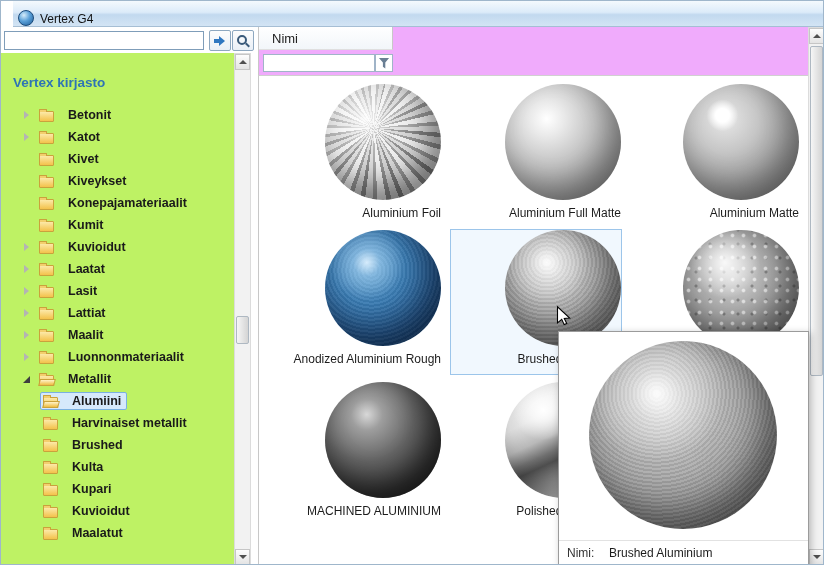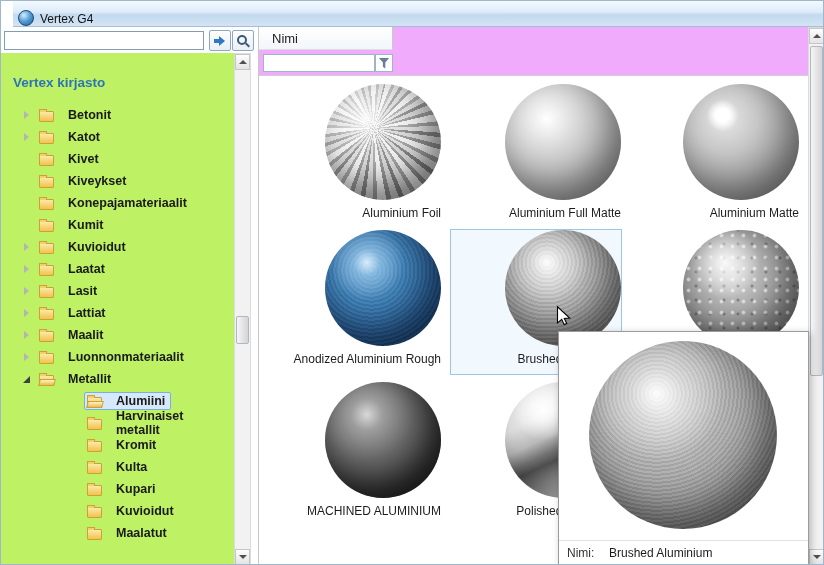--- a/index.html
+++ b/index.html
@@ -47,21 +47,21 @@
     border:1px solid #a0b4c8;background:#fff;display:flex;align-items:center;justify-content:center;padding:0;cursor:pointer;}
   .funnel{width:11px;height:11px;background:#6a7f94;
     clip-path:polygon(0 0,100% 0,62% 45%,62% 100%,40% 84%,40% 45%);}
 
   
   .treepanel{position:absolute;left:0;top:52px;width:233px;height:513px;background:#bef264;overflow:hidden;}
   .tree-title{margin:22px 0 0 12px;font-size:13.5px;font-weight:bold;color:#2e74b5;}
   .tree-items{margin-top:14px;}
   .titem{height:22px;display:flex;align-items:center;cursor:default;font-size:12.5px;color:#1a1a1a;}
   .lvl0{padding-left:20px;}
-  .lvl1{padding-left:32px;margin-left:36px;}
+  .lvl1{padding-left:24px;}
   .tw{width:15px;height:22px;position:relative;flex:none;}
   .tw.collapsed::before{content:"";position:absolute;left:3px;top:7px;width:0;height:0;
     border-left:5px solid #b4b4b4;border-top:4px solid transparent;border-bottom:4px solid transparent;}
   .tw.expanded::before{content:"";position:absolute;left:2px;top:8px;width:0;height:0;
     border-bottom:7px solid #3f3f3f;border-left:7px solid transparent;}
   .selwrap{display:flex;align-items:center;gap:14px;padding:1px 5px 1px 2px;
     border:1px solid transparent;border-radius:2px;font-weight:bold;}
   .titem.selected .selwrap{background:#d6e9fb;border-color:#7ab0e0;}
   .folder{width:15px;height:11px;background:linear-gradient(#fce9a8,#f3c24b);
     border:1px solid #caa23c;border-radius:1px;position:relative;flex:none;margin-top:2px;box-sizing:border-box;}
@@ -276,21 +276,21 @@
         <span class="tw"></span>
         <span class="selwrap">
             <span class="folder"></span>
             <span>Harvinaiset metallit</span>
           </span>
       </div>
       <div class="titem lvl1">
         <span class="tw"></span>
         <span class="selwrap">
             <span class="folder"></span>
-            <span>Kromit</span>
+            <span>Brushed</span>
           </span>
       </div>
       <div class="titem lvl1">
         <span class="tw"></span>
         <span class="selwrap">
             <span class="folder"></span>
             <span>Kulta</span>
           </span>
       </div>
       <div class="titem lvl1">

